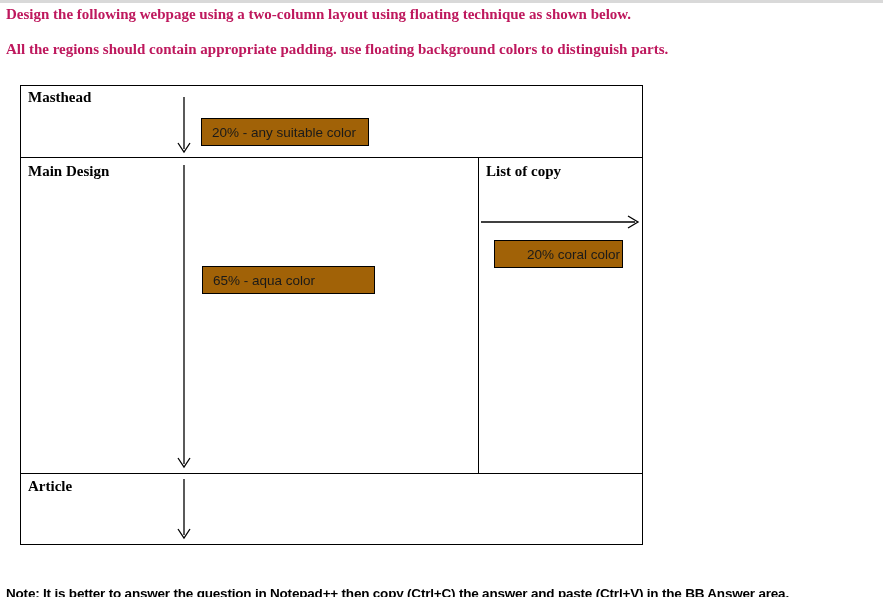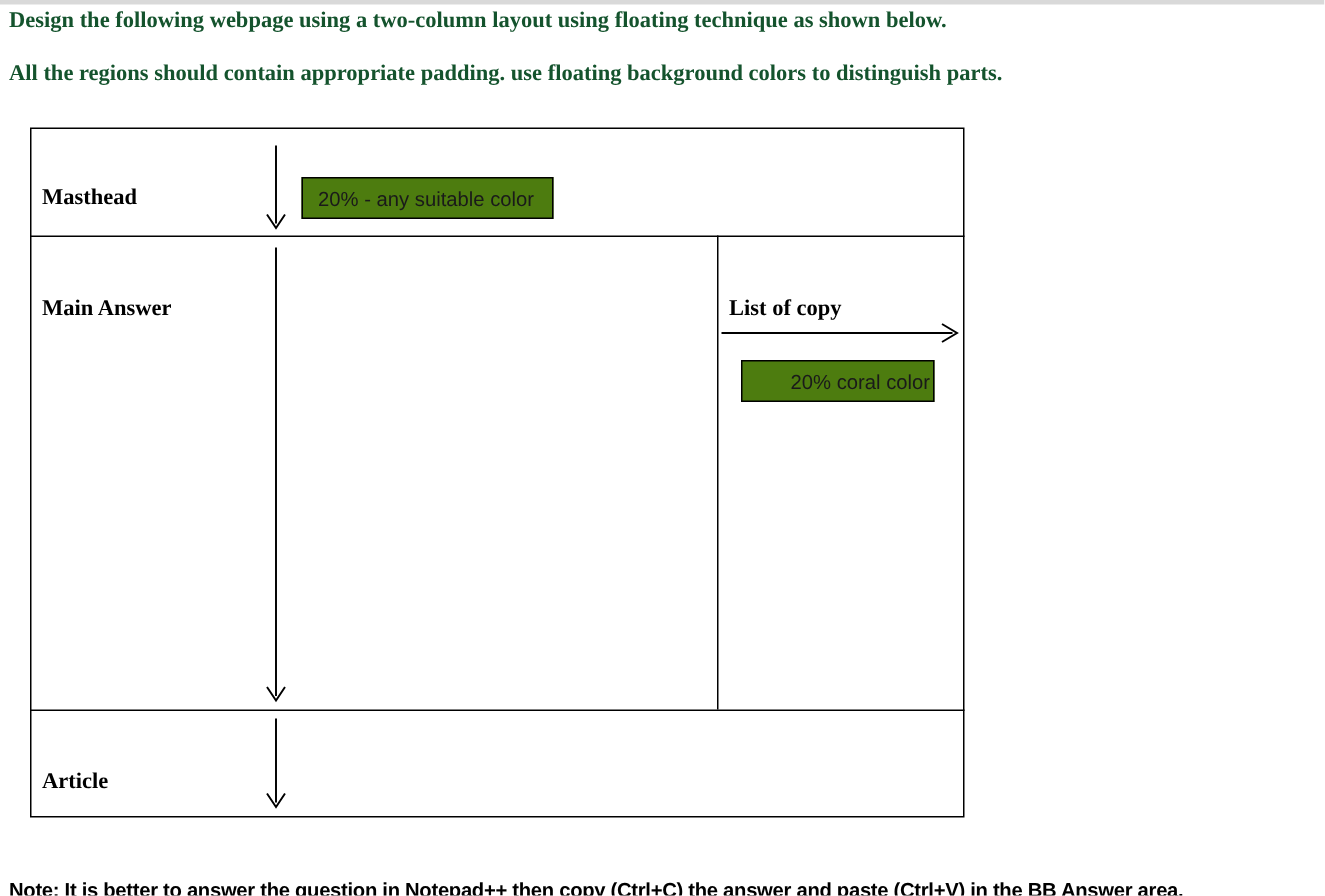--- a/index.html
+++ b/index.html
@@ -23,21 +23,21 @@
     width: 883px; height: 3px;
     background: #d9d9d9;
   }
 
   .instr {
     position: absolute;
     font-family: "Liberation Serif", serif;
     font-weight: bold;
     font-size: 15px;
     line-height: 18px;
-    color: #14532d;
+    color: #be185d;
     white-space: nowrap;
   }
   .instr-1 { left: 6px;  top: 5px; }
   .instr-2 { left: 6px;  top: 40px; }
 
   
   .diagram {
     position: absolute;
     left: 20px;
     top: 85px;
@@ -73,32 +73,31 @@
     border-left: 1.5px solid #000;
   }
 
   .region-label {
     position: absolute;
     font-family: "Liberation Serif", serif;
     font-weight: bold;
     font-size: 15px;
     line-height: 17px;
     white-space: nowrap;
-    margin-top: 35px;
   }
   .lbl-masthead { left: 8px;   top: 4px; }
   .lbl-main     { left: 8px;   top: 78px; }
   .lbl-links    { left: 466px; top: 78px; }
   .lbl-footer   { left: 8px;   top: 393px; }
 
   
   .callout {
     position: absolute;
     border: 1.2px solid #000;
-    background: #4d7c0f;
+    background: #a16207;
     box-sizing: border-box;
     font-family: "Liberation Sans", sans-serif;
     font-weight: normal;
     font-size: 13.5px;
     color: #1a1a1a;
     display: flex;
     align-items: center;
     padding-left: 10px;
     white-space: nowrap;
   }
@@ -141,21 +140,21 @@
 
 <div class="diagram">
 
   <div class="frame-border"></div>
   <div class="hr-masthead"></div>
   <div class="hr-footer"></div>
   <div class="vr-col"></div>
 
   <div class="region-label lbl-masthead">Masthead</div>
 
-  <div class="region-label lbl-main">Main Answer</div>
+  <div class="region-label lbl-main">Main Design</div>
 
   <div class="region-label lbl-links">List of copy</div>
 
   <div class="region-label lbl-footer">Article</div>
 
   <svg class="arrow-layer" width="623" height="460" viewBox="0 0 623 460">
 
     <g>
       <line x1="164" y1="12" x2="164" y2="64" stroke="#000" stroke-width="1.3"></line>
       <polyline points="158,58 164,67 170,58" fill="none" stroke="#000" stroke-width="1.3"></polyline>
@@ -172,19 +171,20 @@
     </g>
 
     <g>
       <line x1="164" y1="394" x2="164" y2="450" stroke="#000" stroke-width="1.3"></line>
       <polyline points="158,444 164,453 170,444" fill="none" stroke="#000" stroke-width="1.3"></polyline>
     </g>
   </svg>
 
   <div class="callout callout-20">20% - any suitable color</div>
 
+  <div class="callout callout-65">65% - aqua color</div>
 
   <div class="callout callout-coral">20% coral color</div>
 
 
 </div>
 
 <div class="note">Note: It is better to answer the question in Notepad++ then copy (Ctrl+C) the answer and paste (Ctrl+V) in the BB Answer area.</div>
 
 </body></html>

